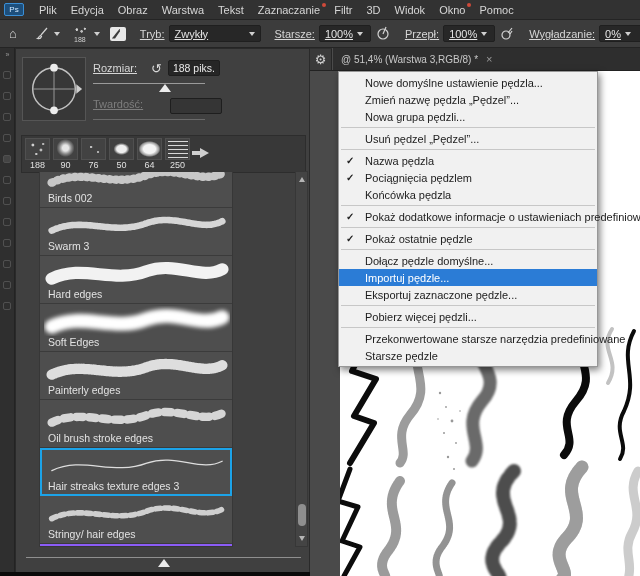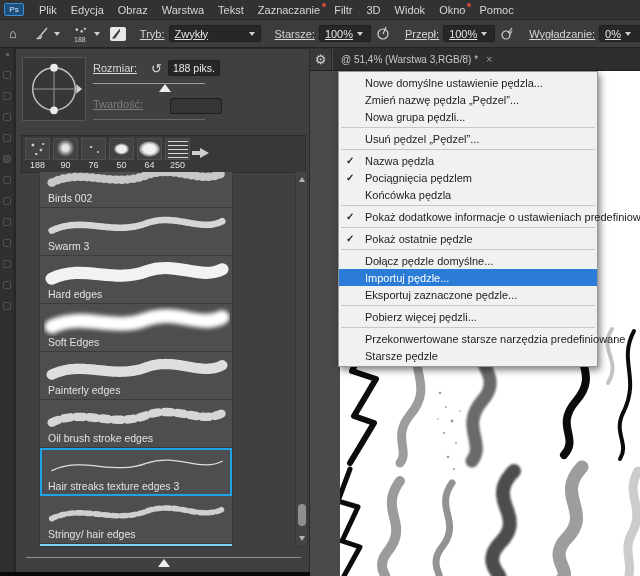--- a/index.html
+++ b/index.html
@@ -86,21 +86,21 @@
   .kind-blob .thumb-tile { background: radial-gradient(ellipse 11px 8px at 50% 50%, #f4f4f4 55%, #9a9a9a 85%, transparent 100%), #424242;}
   .kind-streaks .thumb-tile { background: repeating-linear-gradient(180deg, #d8d8d8 0 1px, transparent 1px 4px) , #424242;
     background-size: 20px 18px; background-position:2px 2px; background-repeat:no-repeat;}
   .preset-arrow { width:24px; height:22px; margin-top:4px; display:flex; align-items:center; justify-content:center;}
   .arrow-shape { width:0; height:0; border-top:5px solid transparent; border-bottom:5px solid transparent;
     border-left:9px solid #cfcfcf; position:relative;}
   .arrow-shape::before{ content:""; position:absolute; right:9px; top:-2px; width:8px; height:4px; background:#cfcfcf;}
 
   
   .brush-list-wrap { position:absolute; left:23px; top:122px; width:194px; height:376px; overflow:hidden;
-    background:#7dd3fc; border:1px solid #373737;}
+    background:#8b5cf6; border:1px solid #373737;}
   .brush-item { height:48px; border-bottom:1px solid #3b3b3b; padding:2px 4px 0 4px; position:relative; background:#4e4e4e;}
   .brush-item:first-child { margin-top:-12px; }
   .brush-item.selected { outline:2px solid #1ca3e8; outline-offset:-2px; }
   .brush-item .bname { font-size:10.5px; color:#e2e2e2; position:absolute; left:8px; bottom:3px; white-space:nowrap;}
   svg.prev { width:186px; height:30px; display:block; }
   svg.prev path { fill:none; stroke:#e6e6e6; stroke-linecap:round; }
   svg.prev .p2, svg.prev .p3 { display:none; }
   .kind-speckle .p1 { stroke-width:9; stroke-dasharray:1 5; opacity:.8; }
   .kind-speckle .p2 { display:block; stroke-width:5; stroke-dasharray:1 7; opacity:.5; }
   .kind-swarm .p1 { stroke-width:7; stroke-dasharray:2 2; opacity:.9; }

